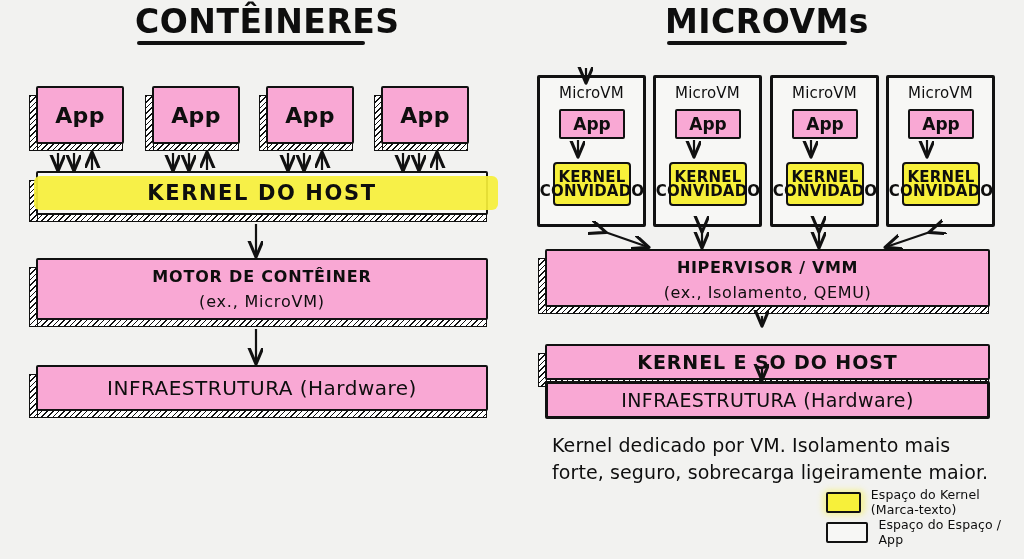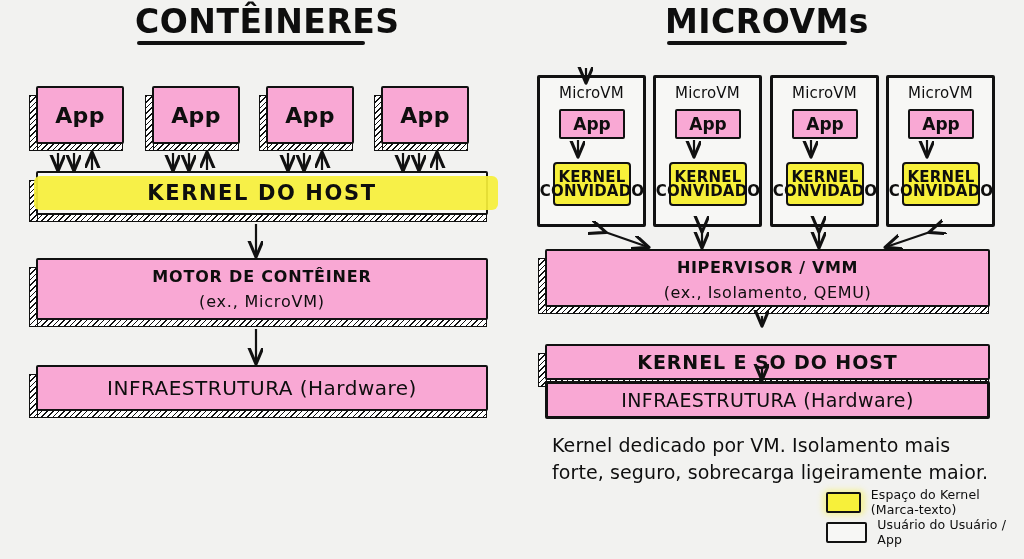--- a/index.html
+++ b/index.html
@@ -275,21 +275,21 @@
 
   <div class="caption" id="caption-right">Kernel dedicado por VM. Isolamento mais forte, seguro, sobrecarga ligeiramente maior.</div>
 
   <div id="legend">
     <div class="legend-row">
       <span class="swatch kernel"></span>
       <span class="legend-label">Espaço do Kernel (Marca-texto)</span>
     </div>
     <div class="legend-row">
       <span class="swatch user"></span>
-      <span class="legend-label">Usuário do Usuário / App</span>
+      <span class="legend-label">Espaço do Espaço / App</span>
     </div>
   </div>
 
   <svg id="arrows" viewBox="0 0 1024 559">
     <defs>
       <marker id="ah" markerWidth="9" markerHeight="9" refX="7" refY="3.2" orient="auto" markerUnits="strokeWidth">
         <path d="M0,0 L7.5,3.2 L0,6.4" fill="none" stroke="#111" stroke-width="1.4" stroke-linecap="round" stroke-linejoin="round"></path>
       </marker>
     </defs>
     <g stroke="#111" stroke-width="2.2" fill="none" marker-end="url(#ah)">

